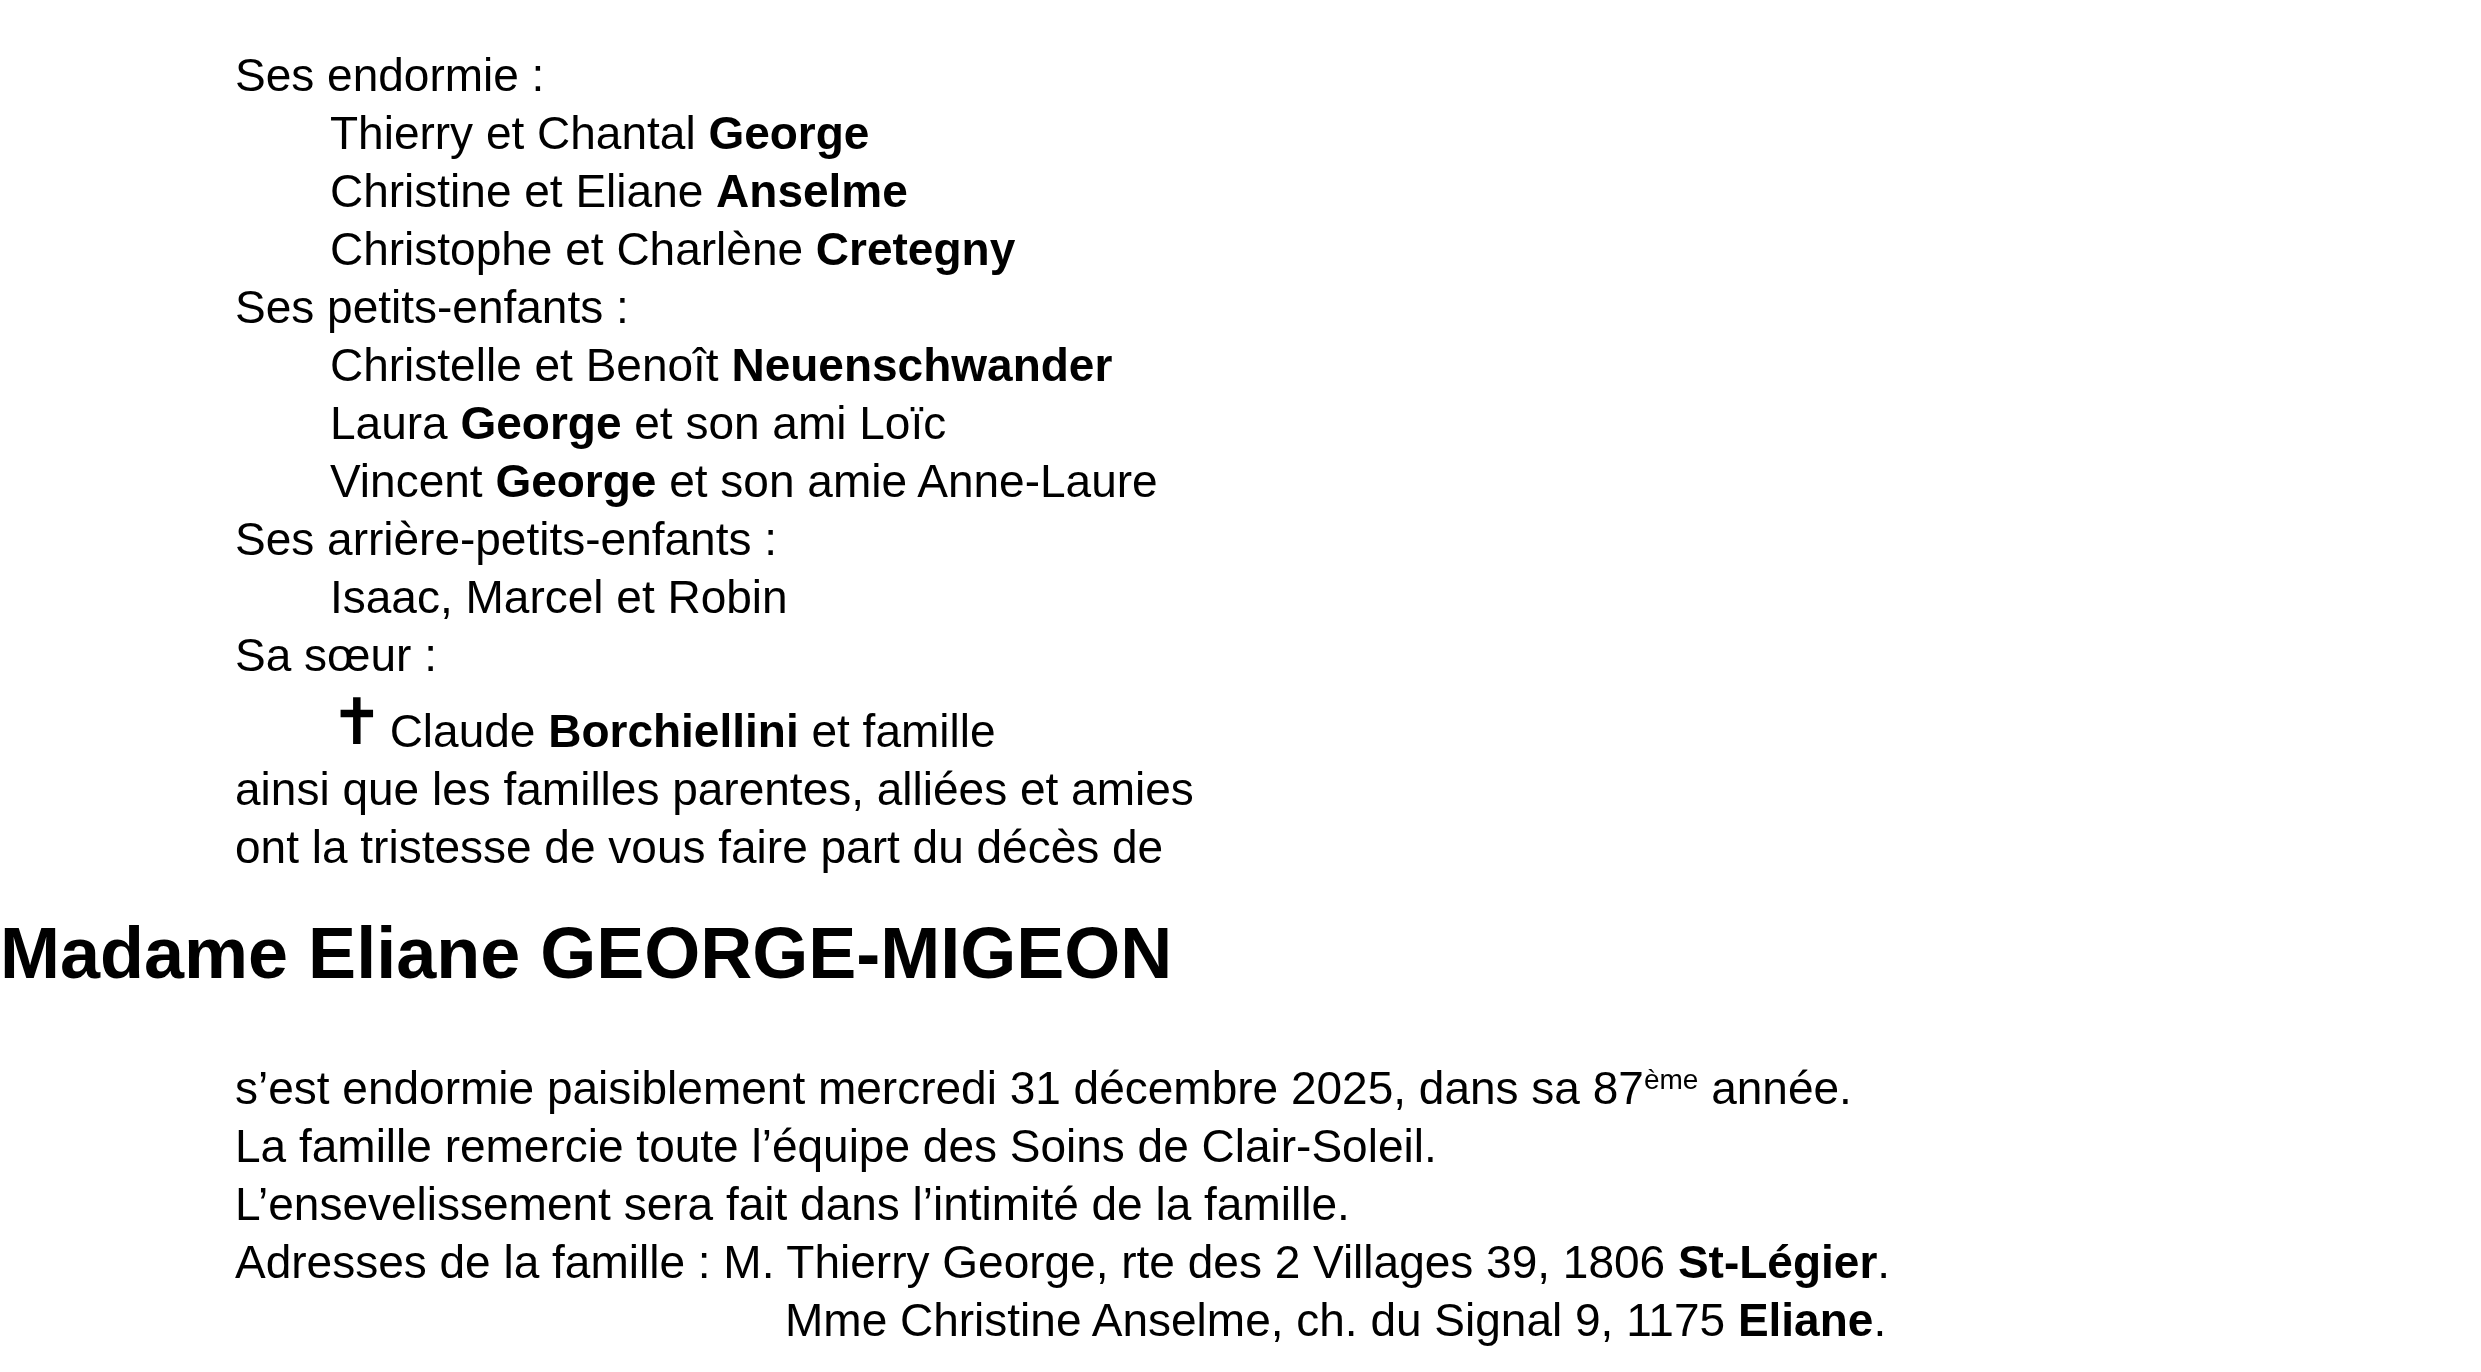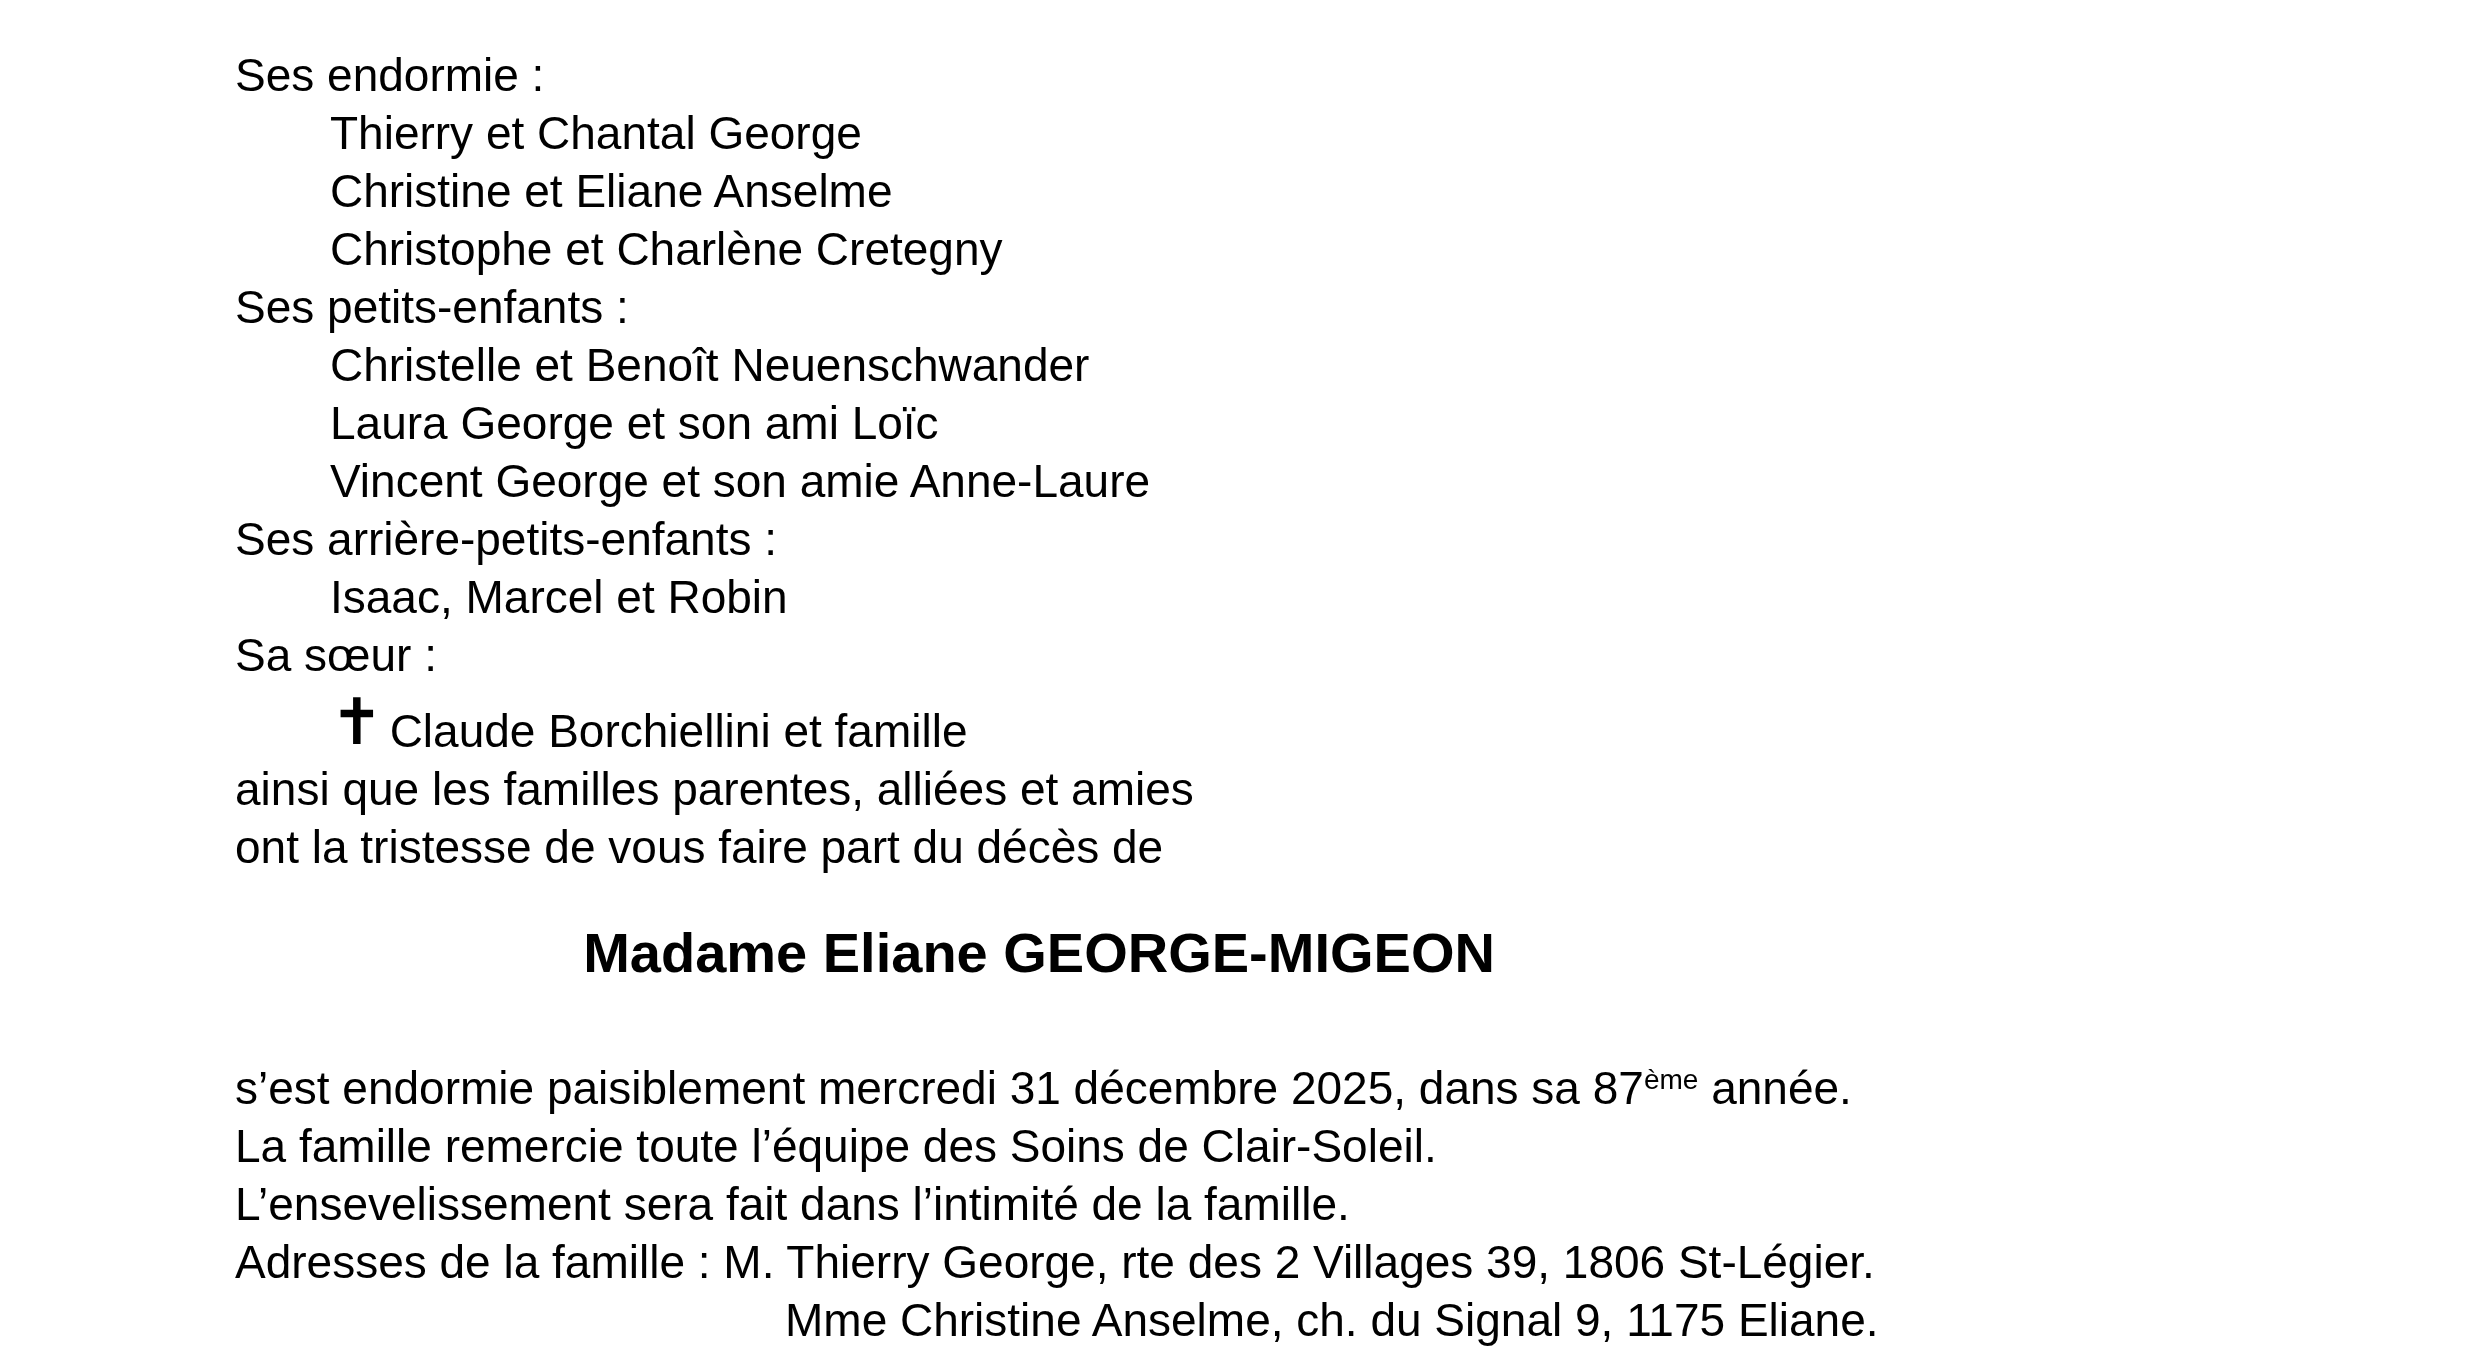--- a/index.html
+++ b/index.html
@@ -24,37 +24,37 @@
     white-space: nowrap;
   }
   .block-b {
     position: absolute;
     left: 235px;
     top: 1051px;
     white-space: nowrap;
   }
   .line { white-space: nowrap; }
   .indent { padding-left: 95px; }
-  .b { font-weight: 400; }
+  .b { font-weight: 700; }
   .sister-line { margin-top: 12px; }
   .cross {
     font-family: "DejaVu Sans", sans-serif;
     font-weight: 700;
     font-size: 64px;
     position: relative;
     top: -3px;
     margin-right: 6px;
   }
   .title-line {
     position: absolute;
     left: 0;
     top: 921px;
     width: 2078px;
-    text-align: center;
-    font-size: 56px;
+    text-align: left;
+    font-size: 72px;
     font-weight: 700;
     line-height: 64px;
     white-space: nowrap;
   }
   .sup {
     font-size: 28px;
     vertical-align: 15px;
   }
   .addr2 { padding-left: 550px; }
 </style>

